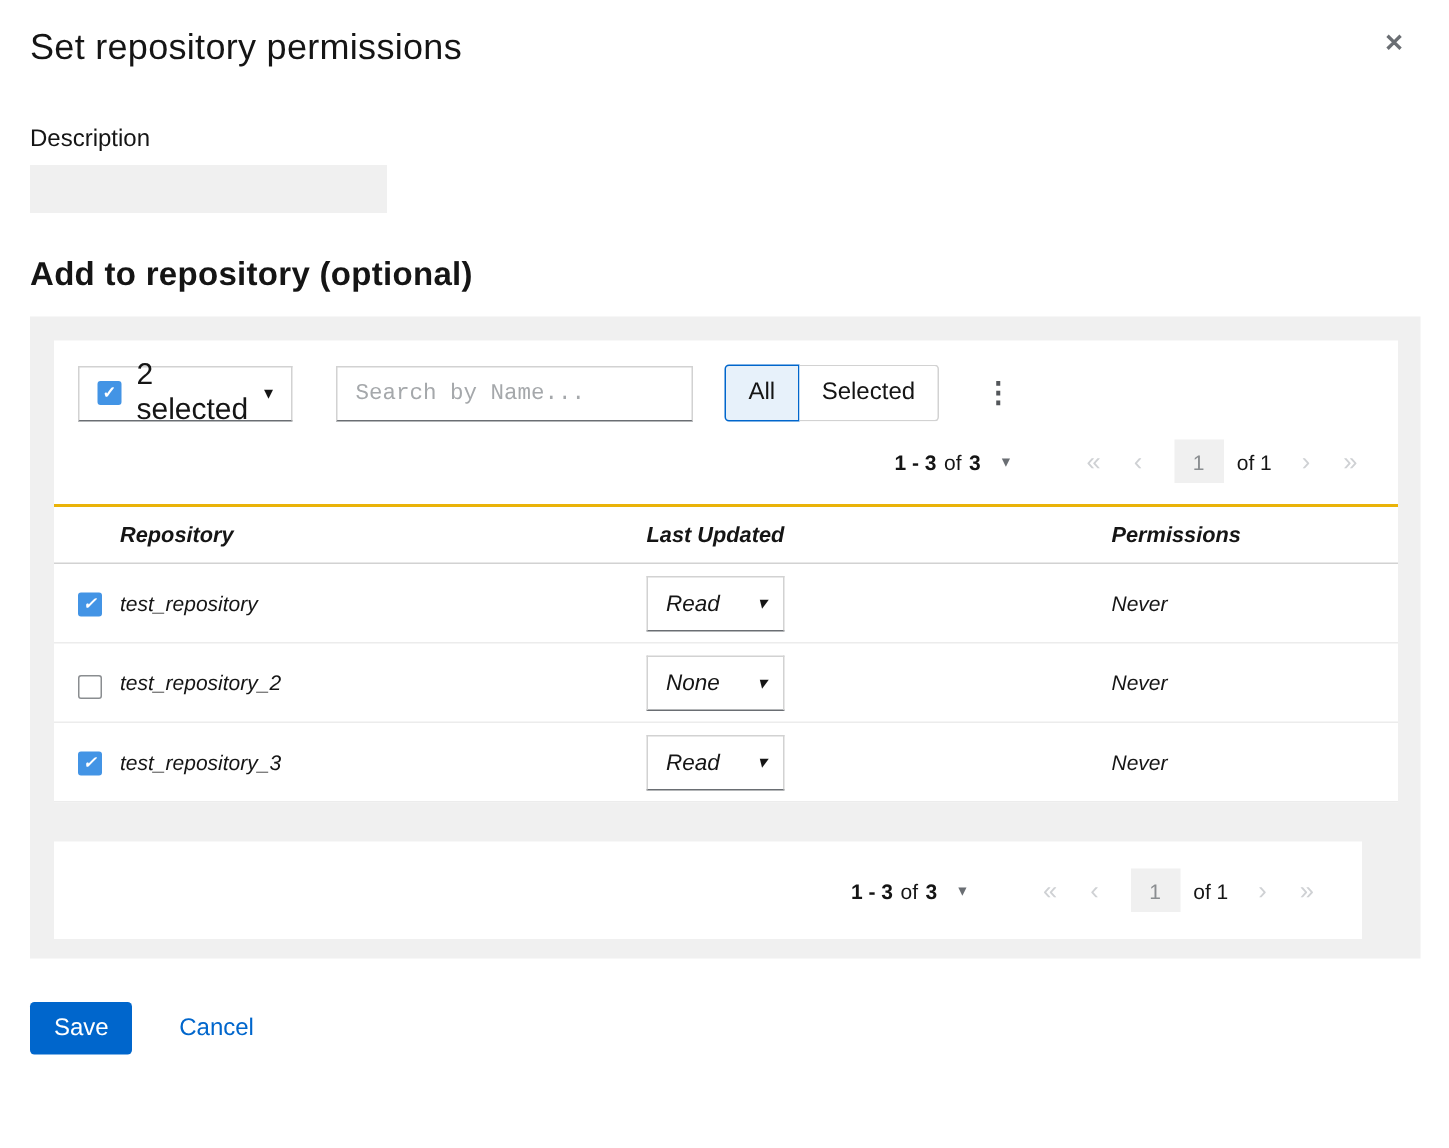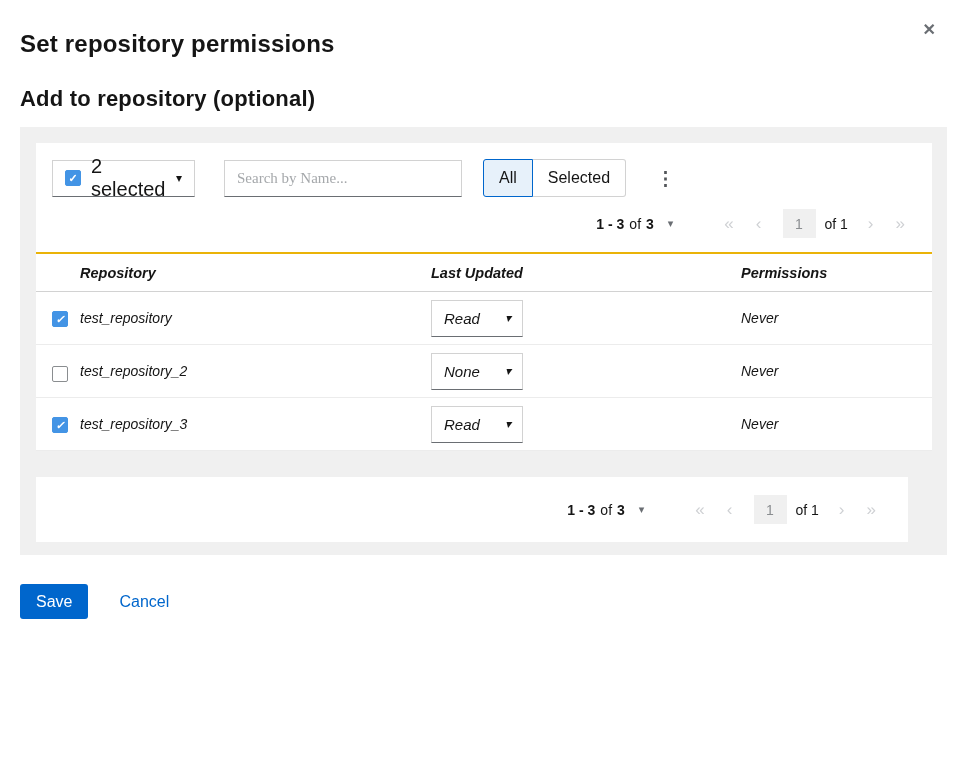--- a/index.html
+++ b/index.html
@@ -3,21 +3,21 @@
 <meta charset="utf-8">
 <style>
   * { margin:0; padding:0; box-sizing:border-box; }
   html,body { width:966px; height:765px; background:#fff; overflow:hidden;
     font-family:"Liberation Sans", sans-serif; color:#151515; }
 
   .modal { width:966px; height:765px; padding:18px 20px 0 20px; position:relative; }
 
   
   .modal-header { display:flex; justify-content:space-between; align-items:flex-start; }
-  .modal-title { font-size:24px; font-weight:700; letter-spacing:.2px;margin-top:12px; }
+  .modal-title { font-size:24px; font-weight:400; letter-spacing:.2px; }
   .close-btn { background:none; border:none; color:#6a6e73; font-size:16px; font-weight:700;
     cursor:pointer; padding:4px 8px; margin-right:2px; line-height:1; }
 
   
   .form-group { margin-top:24px; }
   .form-label { font-size:16px; color:#151515; }
   .text-input { display:block; margin-top:8px; width:238px; height:32px; background:#f0f0f0;
     border:none; outline:none; color:#6f7377; font-size:14px; padding:0 12px;
     font-family:"Liberation Sans", sans-serif; text-overflow:ellipsis; }
   .form-group.desc { margin-top:38px; }
@@ -36,21 +36,21 @@
   .bulk-select-label { font-size:20px; }
   .bulk-caret { margin-left:auto; font-size:12px; color:#151515; }
 
   .cb { width:16px; height:16px; border:1px solid #8a8d90; border-radius:2px; background:#fff;
     display:inline-flex; align-items:center; justify-content:center; flex:0 0 auto; }
   .cb.checked { background:#4394e5; border-color:#4394e5; }
   .cb .mark { color:#fff; font-size:11px; font-weight:700; line-height:1; }
 
   .search-input { margin-left:29px; width:238px; height:37px; border:1px solid #d2d2d2;
     border-bottom:1px solid #6a6e73; padding:0 12px; font-size:15px; outline:none;
-    font-family:Liberation Serif, serif; color:#151515; }
+    font-family:Liberation Mono, monospace; color:#151515; }
   .search-input::placeholder { color:#a5a8ab; }
 
   .toggle-group { display:flex; margin-left:21px; }
   .toggle { height:38px; font-size:16px; background:#fff; border:1px solid #d2d2d2;
     color:#151515; padding:0 15px; cursor:pointer; font-family:"Liberation Sans", sans-serif; }
   .toggle.active { background:#e7f1fa; border:1.5px solid #0066cc; border-radius:3px 0 0 3px; }
   .toggle.inactive { border-left:none; border-radius:0 3px 3px 0; }
 
   .kebab-btn { margin-left:22px; background:none; border:none; cursor:pointer;
     color:#53565a; font-size:19px; font-weight:700; line-height:1; padding:4px 8px; }
@@ -101,20 +101,24 @@
 <div class="modal">
 
   <div class="modal-header">
     <h1 class="modal-title">Set repository permissions</h1>
     <button class="close-btn">
       <span>✕</span>
     </button>
   </div>
 
 
+  <div class="form-group desc">
+    <label class="form-label">Description</label>
+    <input class="text-input" type="text" value="" style="">
+  </div>
 
   <h2 class="section-heading">Add to repository (optional)</h2>
 
   <div class="panel">
     <div class="card">
 
       <div class="toolbar">
         <div class="bulk-select">
           <span class="cb checked">
             <span class="mark">✓</span>

